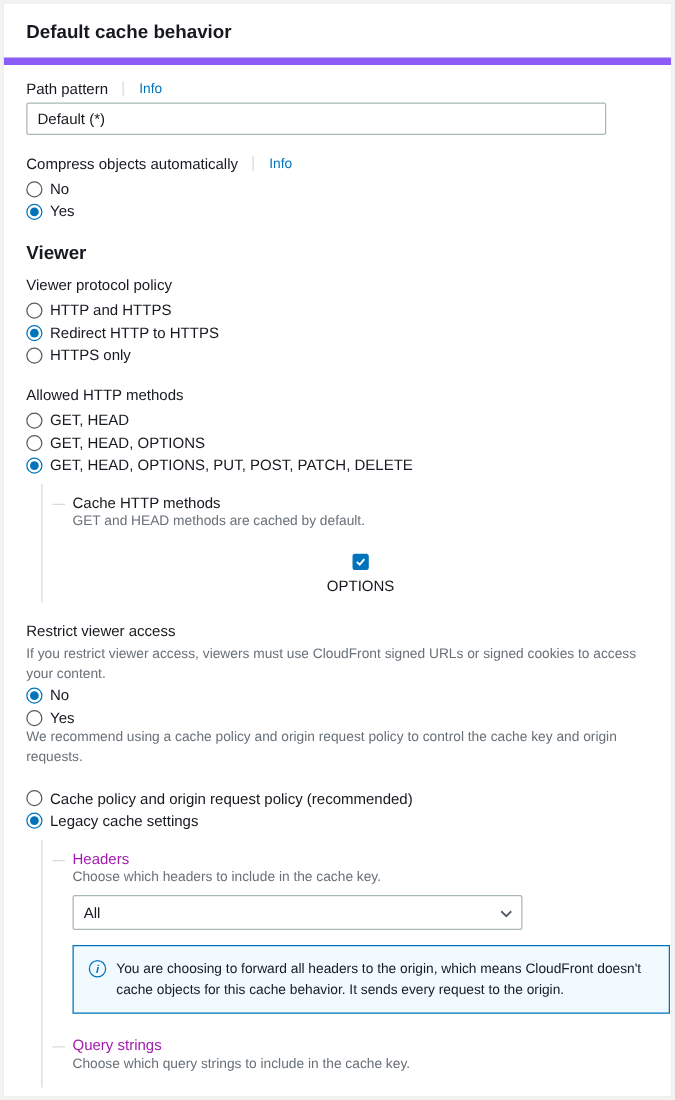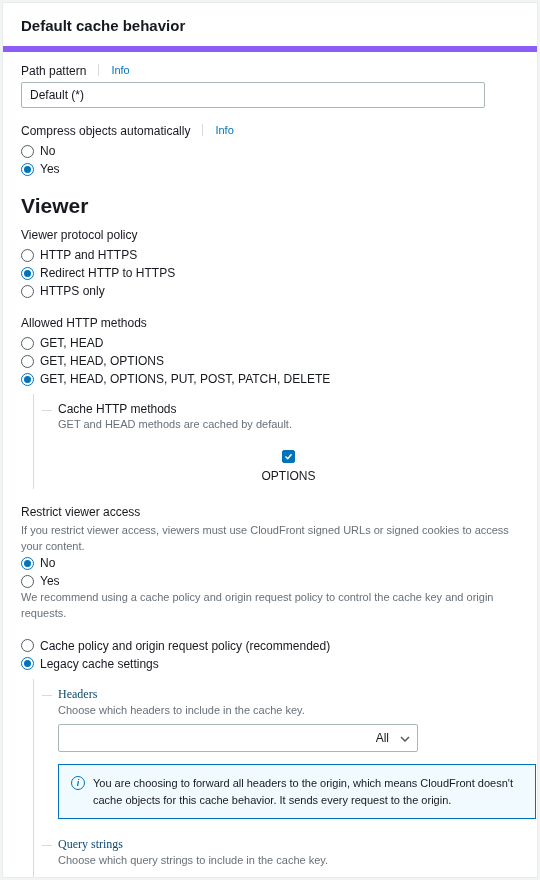--- a/index.html
+++ b/index.html
@@ -25,20 +25,21 @@
     border-bottom: 6px solid #8b5cf6;
   }
   .panel-header h2 {
     font-size: 15px;
     font-weight: 700;
     color: #16191f;
   }
   .panel-body { padding: 12px 18px 18px 18px; }
   .field-label-row {
     display: flex;
+    align-items: center;
     gap: 12px;
     margin-bottom: 4px;
   }
   .field-label {
     font-size: 12px;
     color: #16191f;
   }
   .divider {
     width: 1px;
     height: 12px;
@@ -98,21 +99,21 @@
     flex-shrink: 0;
     background: #fff;
   }
   .checkbox.checked {
     background: #0073bb;
     border-color: #0073bb;
   }
   .checkbox.checked svg { display: block; }
   .checkbox svg { display: none; width: 9px; height: 9px; }
   .section-heading {
-    font-size: 21px;
+    font-size: 15px;
     font-weight: 700;
     margin: 16px 0 10px 0;
   }
   .section-heading.big { font-size: 15px; }
   .subtext {
     font-size: 11px;
     color: #687078;
     line-height: 1.4;
   }
   .indent-group {
@@ -147,21 +148,20 @@
     width: 100%;
     height: 28px;
     border: 1px solid #aab7b8;
     border-radius: 2px;
     padding: 4px 28px 4px 8px;
     font-size: 12px;
     background: #fff;
     display: flex;
     align-items: center;
     cursor: pointer;
-    justify-content: flex-end;
   }
   .select-caret {
     position: absolute;
     right: 8px;
     top: 50%;
     transform: translateY(-50%);
     pointer-events: none;
   }
   .alert {
     border: 1px solid #0073bb;
@@ -187,23 +187,22 @@
     font-style: italic;
     margin-top: 1px;
   }
   .alert-text {
     font-size: 11px;
     color: #16191f;
     line-height: 1.5;
   }
   .group-label {
     font-size: 12px;
-    color: #0c4a6e;
+    color: #a21caf;
     margin-bottom: 1px;
-    font-family: Liberation Serif, serif;
   }
 </style>
 </head>
 <body>
 
 <div class="panel">
   <div class="panel-header">
     <h2>Default cache behavior</h2>
   </div>
 

